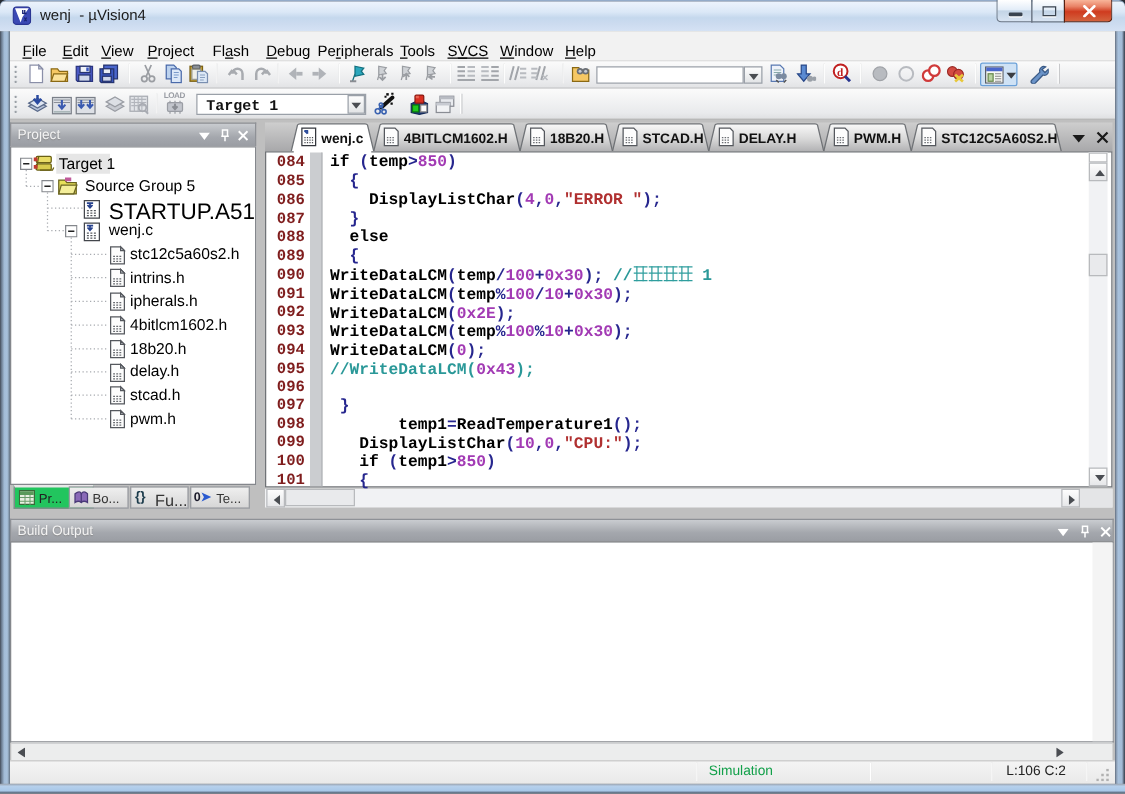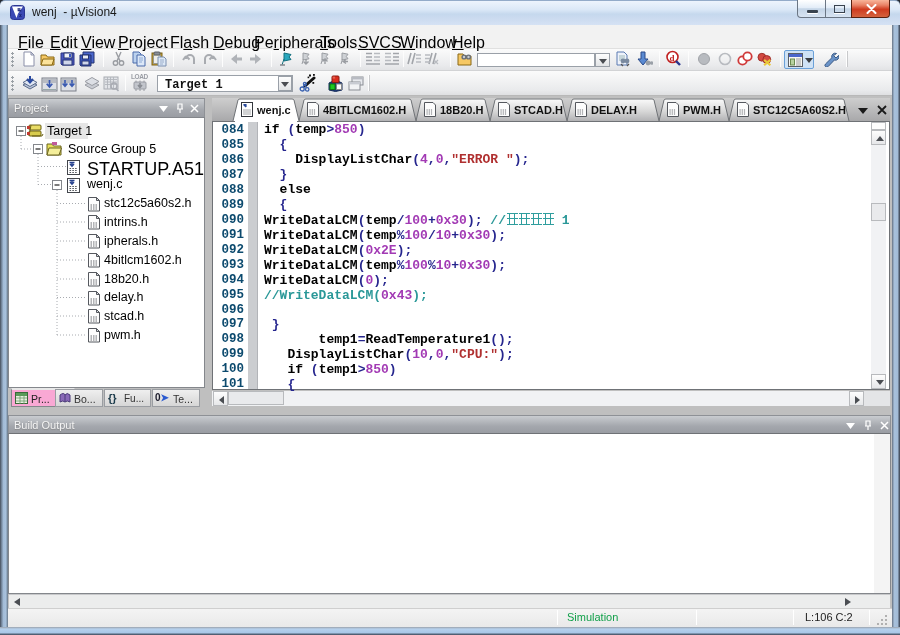--- a/index.html
+++ b/index.html
@@ -5,33 +5,33 @@
 html,body{width:900px;height:635px;overflow:hidden;}
 body{font-family:"Liberation Sans",sans-serif;position:relative;background:#bfbfbf;}
 .abs{position:absolute;}
 
 #titlebar{left:0;top:0;width:900px;height:25px;border-radius:5px 5px 0 0;background:linear-gradient(180deg,#edf4fd 0%,#dbe8f7 36%,#c5d8ed 55%,#cddcf0 78%,#d5e2f4 100%);border-top:1px solid #93abc9;}
 #borL{left:0;top:25px;width:8px;height:604px;background:linear-gradient(90deg,#434b58 0%,#68788c 14%,#a2bbd6 42%,#a8c1dc 72%,#8094a8 90%,#626e7e 100%);}
 #borR{left:892px;top:25px;width:8px;height:604px;background:linear-gradient(90deg,#626e7e 0%,#8a9cb2 14%,#a8c1dc 32%,#a2bbd6 70%,#525e70 90%,#39424f 100%);}
 #borB{left:0;top:627px;width:900px;height:8px;background:linear-gradient(180deg,#9aa2ac 0%,#b6d0ec 25%,#a9c8e8 70%,#5d6e82 90%,#39455a 100%);}
 #client{left:8px;top:25px;width:884px;height:584px;background:#bfbfbf;}
 #menubar{left:8px;top:25px;width:884px;height:24px;background:#f2f2f2;border-bottom:1px solid #e0e0e0;}
-.menu{position:absolute;top:34px;font-size:16px;color:#000;}
+.menu{position:absolute;top:34px;font-size:12px;color:#000;}
 #toolbar1{left:8px;top:49px;width:884px;height:22px;background:linear-gradient(180deg,#fbfbfb,#e9eaec 80%,#e2e3e5);border-bottom:1px solid #d2d3d5;}
 #toolbar2{left:8px;top:71px;width:884px;height:25px;background:linear-gradient(180deg,#fbfbfb,#e9eaec 80%,#dfe0e2);border-bottom:1px solid #b8b8b8;}
 .grip{position:absolute;width:3px;background-image:radial-gradient(circle at 1.5px 1.5px,#9aa0a6 1px,transparent 1.2px);background-size:3px 4px;}
 .tsep{position:absolute;width:1px;background:#c8c9cb;border-right:1px solid #fdfdfd;}
 .ticon{position:absolute;width:16px;height:16px;}
 
 #statusbar{left:8px;top:608px;width:884px;height:19px;background:linear-gradient(180deg,#f4f4f4,#e9e9e9);border-top:1px solid #cfcfcf;font-size:11px;}
 
 .phead{background:linear-gradient(180deg,#c9ccd0 0%,#b0b3b8 40%,#a4a7ad 60%,#9a9da3 100%);border:1px solid #8e9196;border-bottom:none;}
 .ptitle{color:#f4f4f4;font-size:11px;position:absolute;left:5px;top:3px;text-shadow:0 1px 1px #888;}
 
-.lnum{left:213px;top:123.3px;width:31px;text-align:right;font-family:"Liberation Mono",monospace;font-size:12.5px;font-weight:bold;line-height:14.94px;color:#0c4a6e;}
+.lnum{left:213px;top:123.3px;width:31px;text-align:right;font-family:"Liberation Mono",monospace;font-size:12.5px;font-weight:bold;line-height:14.94px;color:#7f1d1d;}
 .codep{left:264px;top:123.3px;font-family:"Liberation Mono",monospace;font-size:13px;font-weight:bold;line-height:14.94px;color:#000;}
 .codep .p{color:#26268e;}
 .codep .n{color:#a23ab4;}
 .codep .s{color:#b03030;}
 .codep .c{color:#2a9898;}
 .cjkw{display:inline-block;width:11px;height:12px;vertical-align:-1px;margin-left:1px;margin-right:1px;margin-right:0;background:
  linear-gradient(#2f9e9e,#2f9e9e) 0 0/11px 1.2px no-repeat,
  linear-gradient(#2f9e9e,#2f9e9e) 0 5.5px/11px 1.2px no-repeat,
  linear-gradient(#2f9e9e,#2f9e9e) 0 11px/11px 1.2px no-repeat,
  linear-gradient(#2f9e9e,#2f9e9e) 2.5px 0/1.2px 12px no-repeat,
@@ -463,38 +463,38 @@
 <svg class="abs" style="left:87px;top:327px;" width="14" height="17" viewBox="0 0 14 17">
     <path d="M1.5 1.5 h8 l3 3 v10.5 h-11 z" fill="#fdfdfd" stroke="#55585e"></path>
     <path d="M9.5 1.5 l3 3 h-3 z" fill="#d8dbe0" stroke="#55585e"></path>
     <g stroke="#6a6d72" stroke-width="1" stroke-dasharray="1.5,1">
       <path d="M3.5 9 h7 M3.5 11 h7 M3.5 13 h7"></path>
     </g>
   </svg>
 <div class="abs" style="left:104px;top:327.5px;font-size:12.5px;color:#000;">pwm.h</div>
 
 <div class="abs" style="left:8px;top:388px;width:197px;height:20px;background:#bfbfbf;"></div>
-<div class="abs" style="left:11px;top:388px;width:64px;height:19px;background:#f9a8d4;border:1px solid #84878c;border-top:2px solid #e8e8e8;">
+<div class="abs" style="left:11px;top:388px;width:64px;height:19px;background:#22c55e;border:1px solid #84878c;border-top:2px solid #e8e8e8;">
  <svg class="abs" style="left:3px;top:2px;" width="13" height="12" viewBox="0 0 13 12">
       <rect x="0.5" y="0.5" width="12" height="11" fill="#e8f0e0" stroke="#3a6a3a"></rect>
       <rect x="1" y="1" width="11" height="3" fill="#5a9a5a"></rect>
       <path d="M1 6 h11 M1 9 h11 M5 4 v8 M9 4 v8" stroke="#6a9a6a" stroke-width="0.8"></path>
     </svg>
  <div class="abs" style="left:19px;top:3px;font-size:10.5px;color:#222;">Pr...</div>
 </div>
 <div class="abs" style="left:55px;top:389px;width:48px;height:18px;background:linear-gradient(180deg,#efefef,#d6d6d6);border:1px solid #9a9da2;">
  <svg class="abs" style="left:2px;top:2px;" width="14" height="13" viewBox="0 0 14 13">
       <path d="M2 3 q4-3 5 0 q2-3 5 0 v7 q-3-2 -5 0 q-2-2 -5 0 z" fill="#8a6ab8" stroke="#4a3a78"></path>
       <path d="M7 3 v7" stroke="#4a3a78"></path>
     </svg>
  <div class="abs" style="left:18px;top:3px;font-size:10.5px;color:#333;">Bo...</div>
 </div>
 <div class="abs" style="left:104px;top:389px;width:47px;height:18px;background:linear-gradient(180deg,#efefef,#d6d6d6);border:1px solid #9a9da2;">
  <div class="abs" style="left:3px;top:2px;font-size:11px;font-weight:bold;color:#1a3a4a;">{}</div>
- <div class="abs" style="left:19px;top:3px;font-size:10px;color:#333;">Fu...</div>
+ <div class="abs" style="left:19px;top:3px;font-size:13px;color:#333;">Fu...</div>
 </div>
 <div class="abs" style="left:152px;top:389px;width:48px;height:18px;background:linear-gradient(180deg,#efefef,#d6d6d6);border:1px solid #9a9da2;">
  <div class="abs" style="left:2px;top:2px;font-size:10px;font-weight:bold;color:#1a1a2a;">0<span style="color:#2a5ad0;">➤</span></div>
  <div class="abs" style="left:20px;top:3px;font-size:10.5px;color:#333;">Te...</div>
 </div>
 
 <div class="abs" style="left:212px;top:98px;width:678px;height:24px;background:linear-gradient(180deg,#cecece,#a8a8aa);border-bottom:1px solid #8a8a8a;"></div>
 <svg class="abs" style="left:212px;top:98px;" width="678" height="24" viewBox="0 0 678 24">
     <defs>
       <linearGradient id="tg" x1="0" y1="0" x2="0" y2="1">

